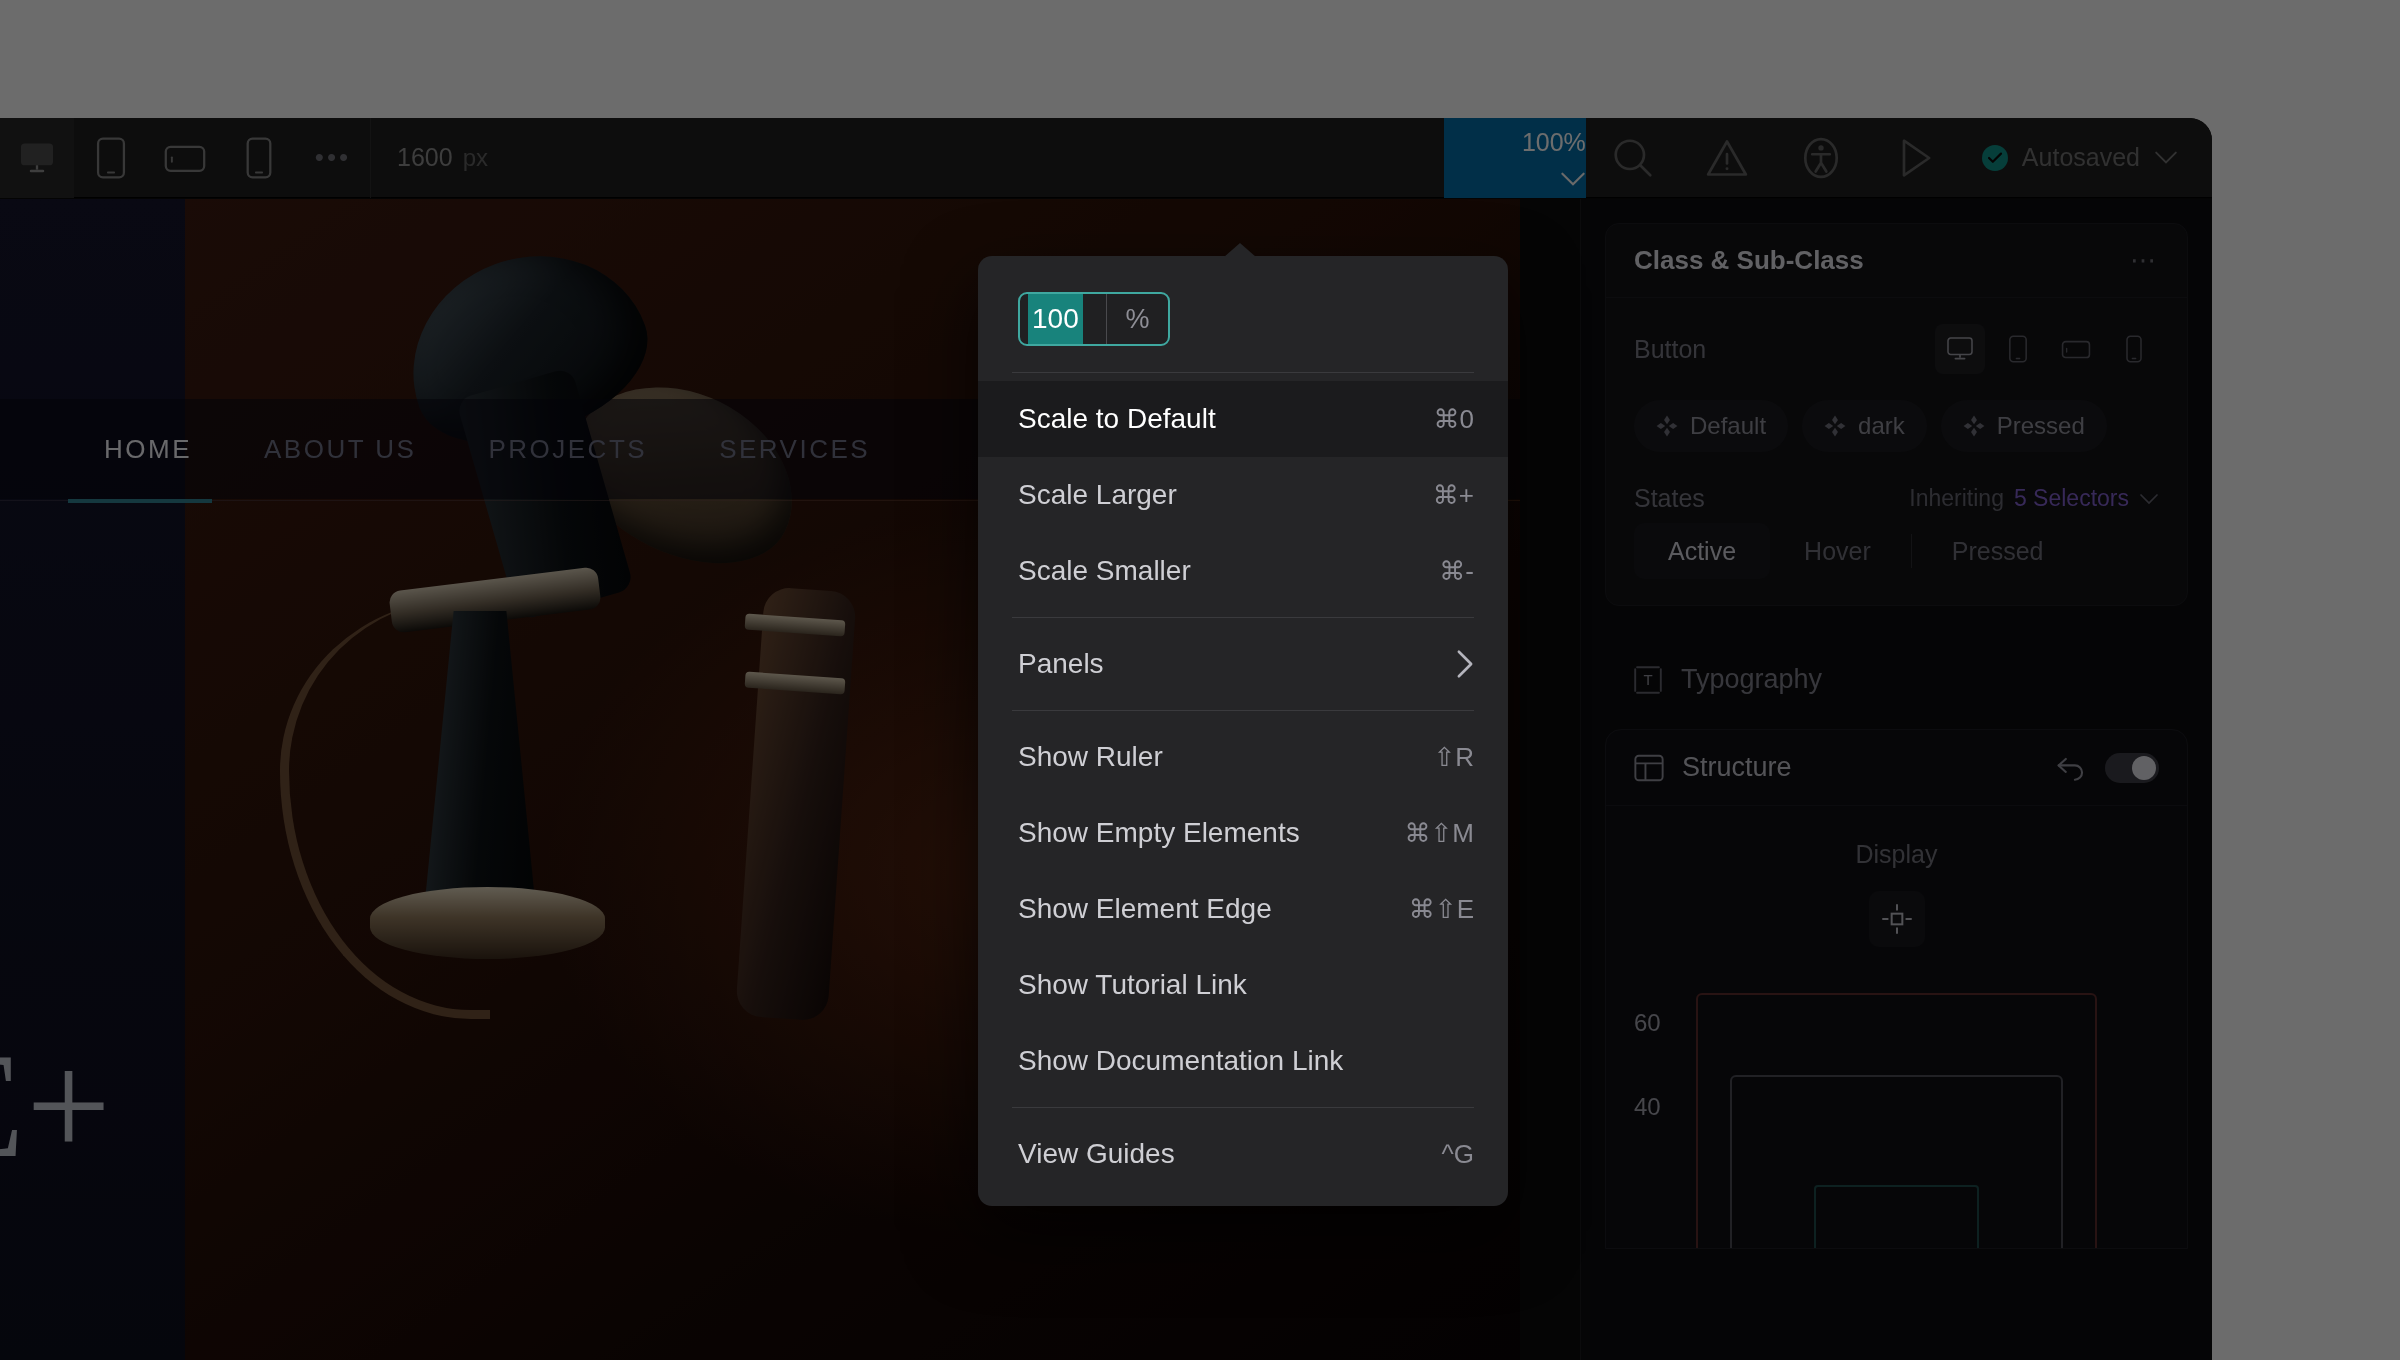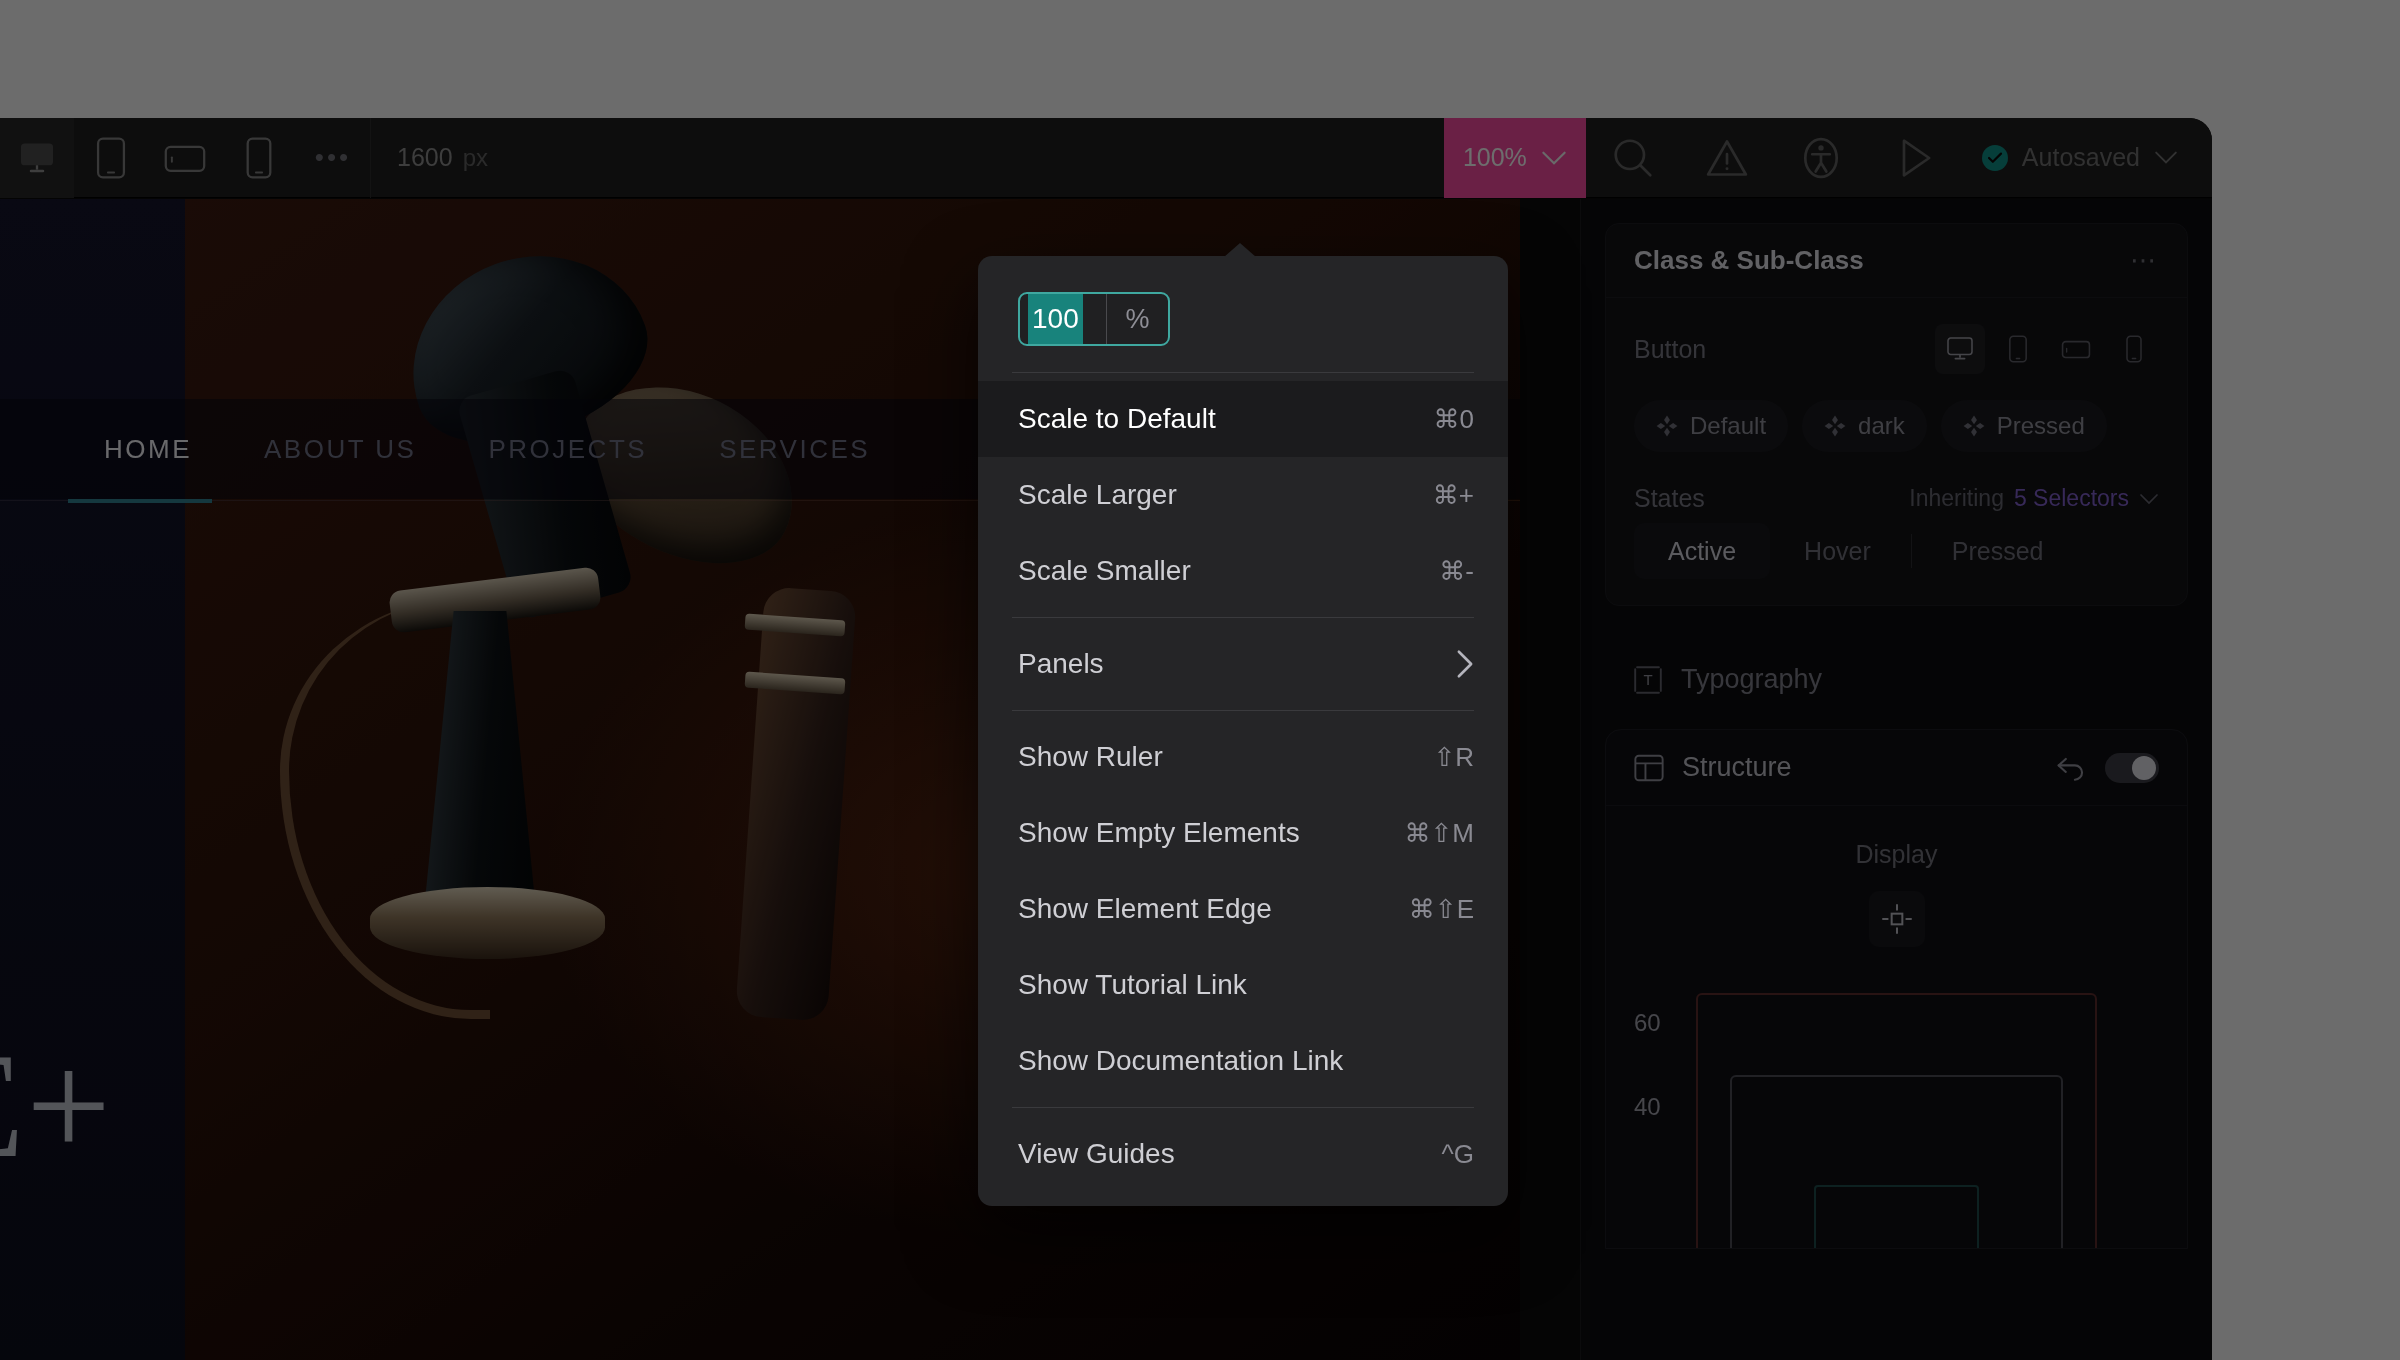--- a/index.html
+++ b/index.html
@@ -37,23 +37,23 @@
   .tb-btn.active { background: #262626; }
   .tb-sep { width: 1px; height: 80px; background: #2a2a2a; }
   .tb-width {
     height: 80px; display: flex; align-items: center;
     padding: 0 26px; gap: 10px;
     font-size: 25px; color: #888;
   }
   .tb-width .unit { color: #5e5e5e; font-size: 24px; }
   .tb-spacer { flex: 1 1 auto; height: 80px; }
   .zoom-trigger {
-    width: 142px; height: 80px; background: #ec4899;
-    display: flex; align-items: center; justify-content: center; gap: 14px;
-    color: #f2f2f2; font-size: 25px;
+    width: 142px; height: 80px; background: #0369a1;
+    display: flex; align-items: flex-end; justify-content: center; gap: 14px;
+    color: #f2f2f2; font-size: 25px; flex-direction: column;
   }
   .tb-icon-btn {
     width: 94px; height: 80px;
     display: flex; align-items: center; justify-content: center;
   }
   .autosaved {
     height: 80px; display: flex; align-items: center; gap: 14px;
     padding: 0 34px 0 20px; color: #6d6d6d; font-size: 25px;
   }
   .saved-dot {

